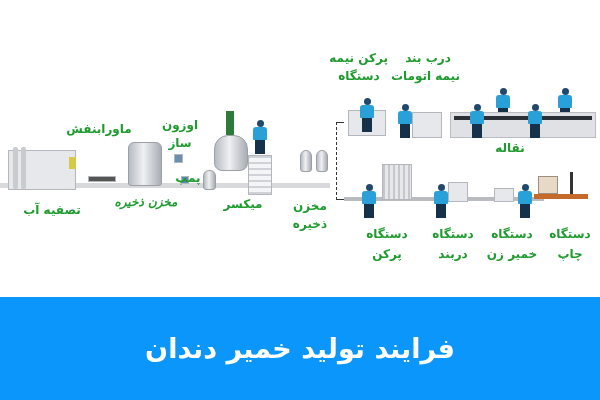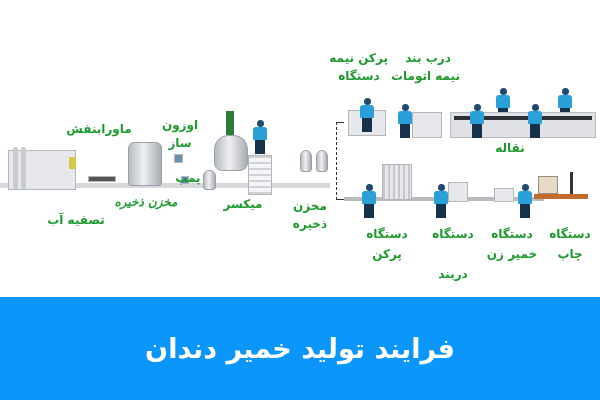--- a/index.html
+++ b/index.html
@@ -24,21 +24,21 @@
 
 <div class="stage">
 
   <div class="pipe" style="left:0; top:183px; width:330px;"></div>
 
   <div class="machine" style="left:8px; top:150px; width:68px; height:40px;">
     <div style="position:absolute;left:4px;top:-4px;width:5px;height:42px;background:#c8ccd0;border-radius:2px;"></div>
     <div style="position:absolute;left:12px;top:-4px;width:5px;height:42px;background:#c8ccd0;border-radius:2px;"></div>
     <div style="position:absolute;left:60px;top:6px;width:7px;height:12px;background:#d8c84a;"></div>
   </div>
-  <div class="lbl" style="left:22px; top:212px; width:60px;margin-left:24px;">تصفیه آب</div>
+  <div class="lbl" style="left:22px; top:202px; width:60px;">تصفیه آب</div>
 
   <div class="machine" style="left:88px; top:176px; width:28px; height:6px; background:#555;"></div>
   <div class="lbl" style="left:66px; top:121px; width:66px;">ماورابنفش</div>
 
   <div class="tank" style="left:128px; top:142px; width:34px; height:44px;"></div>
   <div class="lbl" style="left:112px; top:194px; width:68px;font-style:italic;">مخزن ذخیره</div>
 
   <div class="machine" style="left:174px; top:154px; width:9px; height:9px; background:#6b8fb0;"></div>
   <div class="lbl" style="left:160px; top:117px; width:40px;">اوزون</div>
   <div class="lbl" style="left:160px; top:135px; width:40px;">ساز</div>
@@ -119,21 +119,21 @@
   <div class="lbl" style="left:362px; top:226px; width:50px;">دستگاه</div>
   <div class="lbl" style="left:362px; top:246px; width:50px;">پرکن</div>
 
   <div class="machine" style="left:448px; top:182px; width:20px; height:20px;"></div>
   <div class="worker" style="left:434px; top:184px;">
       <div class="head"></div>
       <div class="torso"></div>
       <div class="legs"></div>
     </div>
   <div class="lbl" style="left:428px; top:226px; width:50px;">دستگاه</div>
-  <div class="lbl" style="left:428px; top:246px; width:50px;margin-top:20px;">دربند</div>
+  <div class="lbl" style="left:428px; top:246px; width:50px;">دربند</div>
 
   <div class="machine" style="left:494px; top:188px; width:20px; height:14px;"></div>
   <div class="worker" style="left:518px; top:184px;">
       <div class="head"></div>
       <div class="torso"></div>
       <div class="legs"></div>
     </div>
   <div class="lbl" style="left:486px; top:226px; width:52px;">دستگاه</div>
   <div class="lbl" style="left:486px; top:246px; width:52px;">خمیر زن</div>
 

